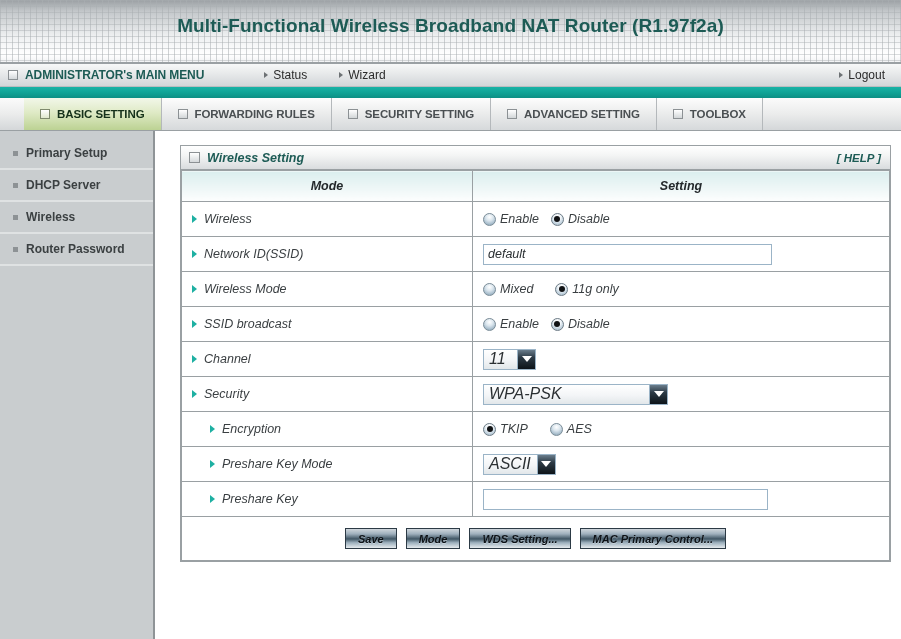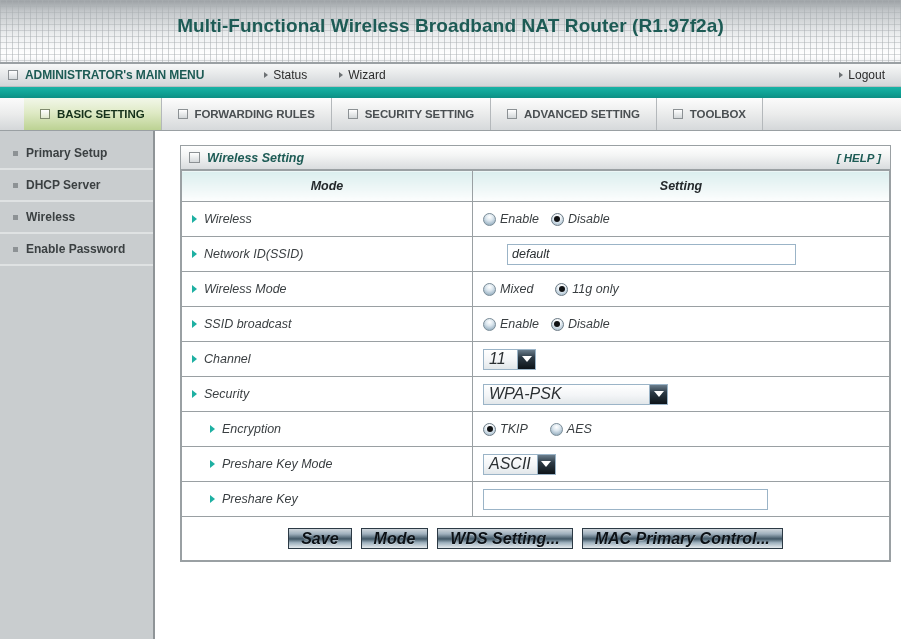--- a/index.html
+++ b/index.html
@@ -291,21 +291,21 @@
     border: 1px solid #9bb4c7;
     background: #ffffff;
     font-family: "Liberation Sans", sans-serif;
     font-size: 12.5px;
     color: #2a2f32;
     padding: 0 4px;
     box-sizing: border-box;
     display: flex;
     align-items: center;
   }
-  .tb-ssid { width: 289px; margin-left: 24px; }
+  .tb-ssid { width: 289px; }
   .tb-key  { width: 285px; }
 
   .dropdown {
     display: inline-flex;
     align-items: stretch;
     height: 21px;
     border: 1px solid #9bb4c7;
     background: linear-gradient(to bottom,#ffffff 0%, #f3f5f7 55%, #e2e7ea 100%);
     box-sizing: border-box;
     vertical-align: middle;
@@ -350,21 +350,21 @@
     border: 1px solid #9aa0a3;
     border-top: 0;
     box-sizing: border-box;
   }
   .btn {
     height: 21px;
     padding: 0 12px;
     display: inline-flex;
     align-items: center;
     justify-content: center;
-    font-size: 16px;
+    font-size: 11px;
     font-weight: bold;
     color: #0c1116;
     background: linear-gradient(to bottom, #cfd6dc 0%, #9fb0bd 26%, #405665 52%, #9db0bd 72%, #e6ebee 100%);
     border: 1px solid #2c3a45;
     box-sizing: border-box;
     text-shadow: 0 1px 0 rgba(255,255,255,.35);
     white-space: nowrap;
   }
 </style>
 </head>
@@ -422,21 +422,21 @@
     <div class="side-item">
       <span class="side-bullet"></span>
       <span>DHCP Server</span>
     </div>
     <div class="side-item">
       <span class="side-bullet"></span>
       <span>Wireless</span>
     </div>
     <div class="side-item">
       <span class="side-bullet"></span>
-      <span>Enable Password</span>
+      <span>Router Password</span>
     </div>
   </div>
 
   <div class="content">
 
     <div class="panel-head">
       <span class="panel-sq"></span>
       <span class="panel-title">Wireless Setting</span>
       <span class="panel-help">[ HELP ]</span>
     </div>

